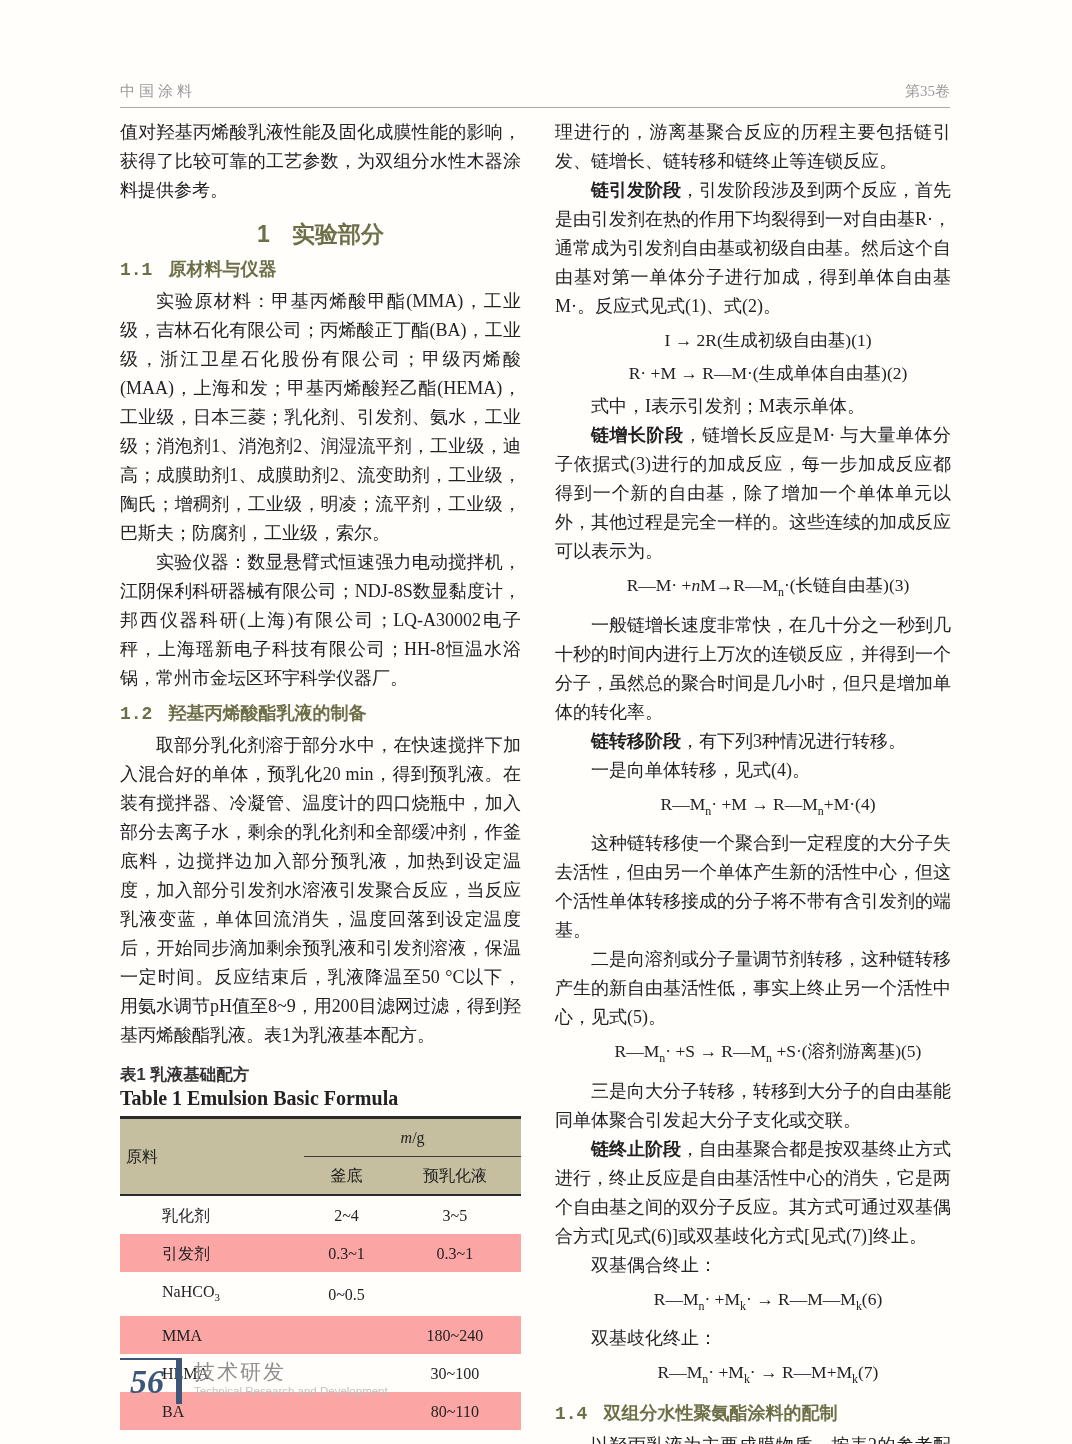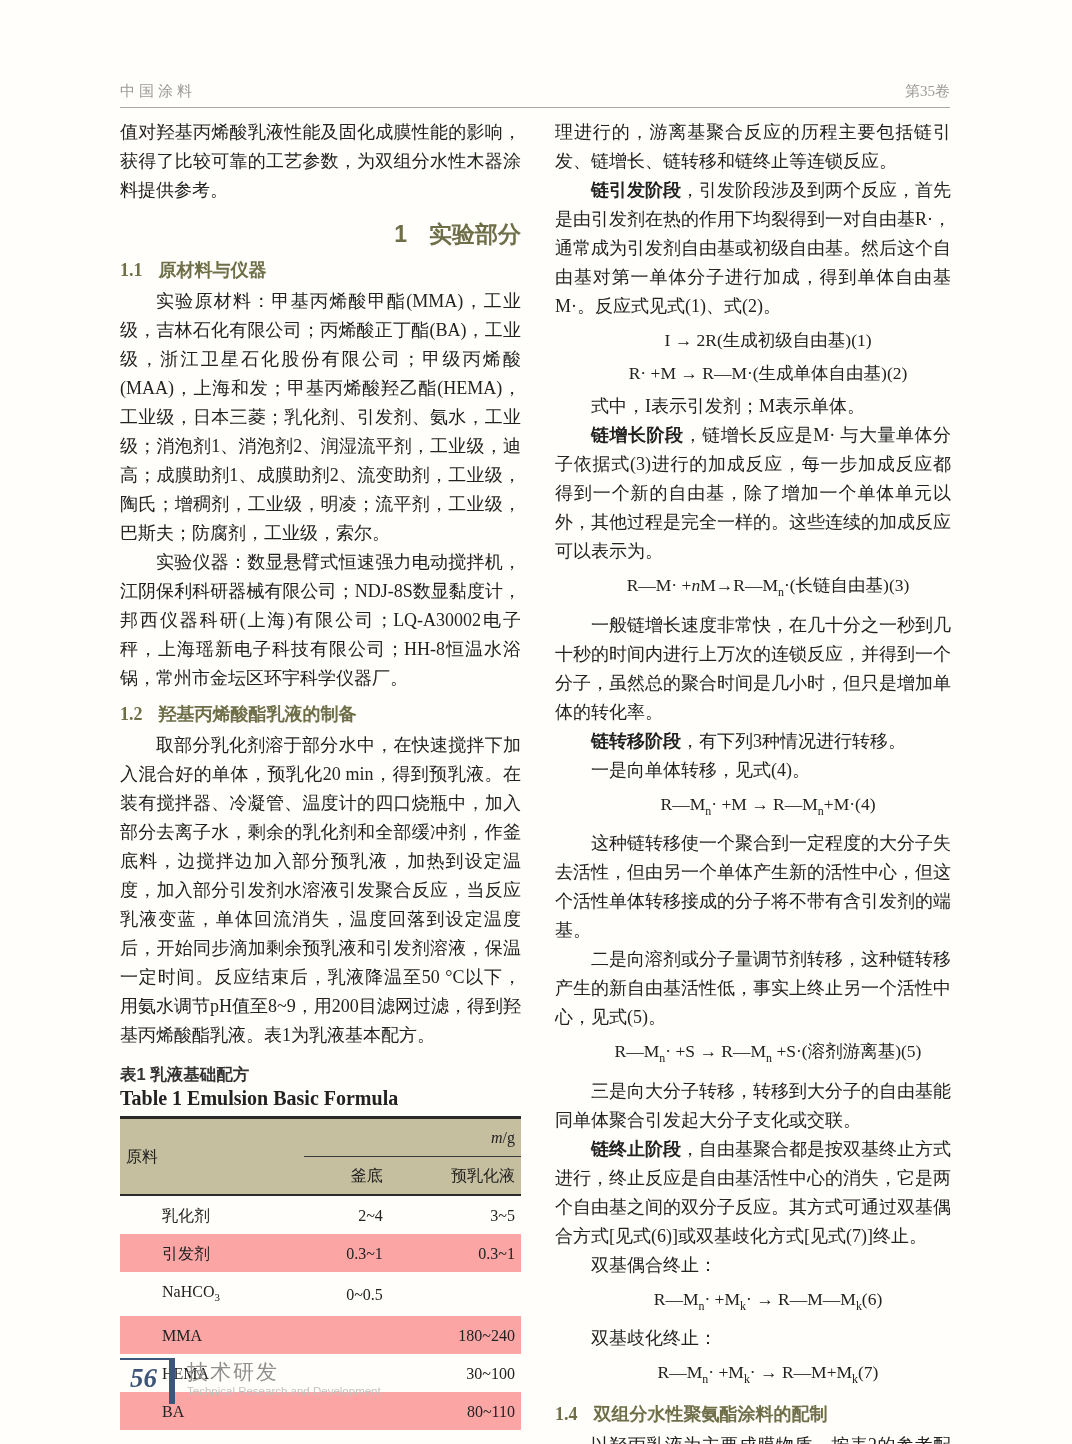--- a/index.html
+++ b/index.html
@@ -29,26 +29,26 @@
   }
   .col { width:401px; font-size:18px; line-height:29px; text-align:justify; }
   .col.right { width:396px; }
   p { margin:0; text-indent:2em; }
   p.noindent { text-indent:0; }
   b.lead { font-family:"Liberation Sans","DejaVu Sans",sans-serif; font-weight:bold; }
   h1.sec {
     margin:14px 0 8px 0;
     font-family:"Liberation Sans","DejaVu Sans",sans-serif;
     font-size:23px; line-height:30px; font-weight:bold;
-    color:#6e6e48; text-indent:0; text-align:right;
+    color:#6e6e48; text-indent:0; text-align:center;
   }
   h1.sec .num { margin-right:22px; }
   h2.sub {
     margin:8px 0 4px 0;
-    font-family:Liberation Serif, serif;
+    font-family:Liberation Mono, monospace;
     font-size:18px; line-height:26px; font-weight:bold;
     color:#6e6e48; text-align:left;
   }
   h2.sub .num { margin-right:16px; }
   
   .eq {
     display:flex; justify-content:center; align-items:baseline;
     margin:5px 0; padding-left:34px;
     font-size:17.5px; line-height:28px; text-align:left;
   }
@@ -61,32 +61,32 @@
   .tablecap .en { font-weight:bold; font-size:20px; color:#222; }
   table.t1 {
     width:100%; border-collapse:collapse;
     border-top:3px solid #2a2a2a; border-bottom:3px solid #2a2a2a;
     font-size:16px;
   }
   table.t1 thead { background:#c6bf9f; border-bottom:2px solid #2a2a2a; }
   table.t1 th { font-weight:normal; padding:4px 6px; }
   table.t1 th.mg { border-bottom:1px solid #3a3a3a; }
   table.t1 td { padding:4.5px 6px; }
-  table.t1 .c { text-align:right; }
+  table.t1 .c { text-align:center; }
   table.t1 td.name { text-align:left; padding-left:42px; }
   table.t1 tr.shade { background:#fca5a5; }
   
   .pgfoot {
     position:absolute; left:120px; bottom:40px;
     display:flex; align-items:flex-start;
   }
   .pnwrap { border-top:2px solid #3d5579; display:flex; align-items:stretch; height:44px; }
   .pn {
     font-family:"Liberation Serif","DejaVu Serif",serif;
-    font-style:italic; font-weight:bold; font-size:27px; color:#3d5579;
+    font-style:italic; font-weight:bold; font-size:34px; color:#3d5579;
     padding:3px 12px 0 10px;
   }
   .vbar { width:6px; background:#3d5579; }
   .sec-lbls { padding-left:12px; padding-top:3px; text-align:left; }
   .sec-lbls .zh {
     font-family:"Liberation Sans","DejaVu Sans",sans-serif;
     font-size:21px; color:#8f8f8f; letter-spacing:2px; line-height:22px;
   }
   .sec-lbls .en {
     font-family:"Liberation Sans","DejaVu Sans",sans-serif;

